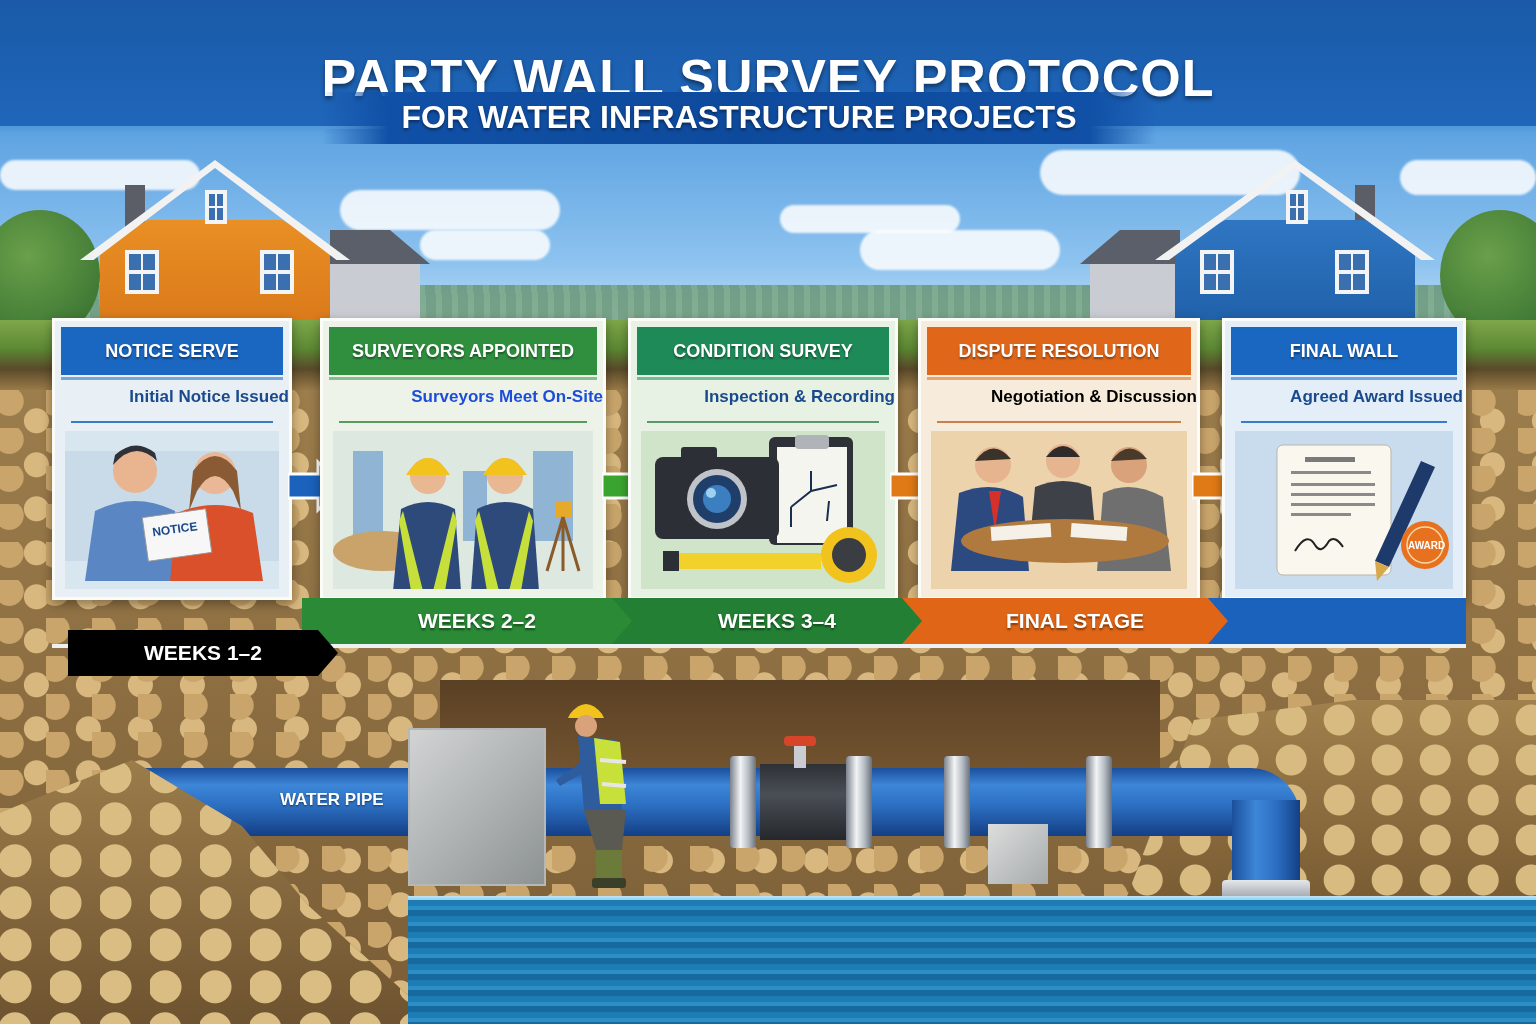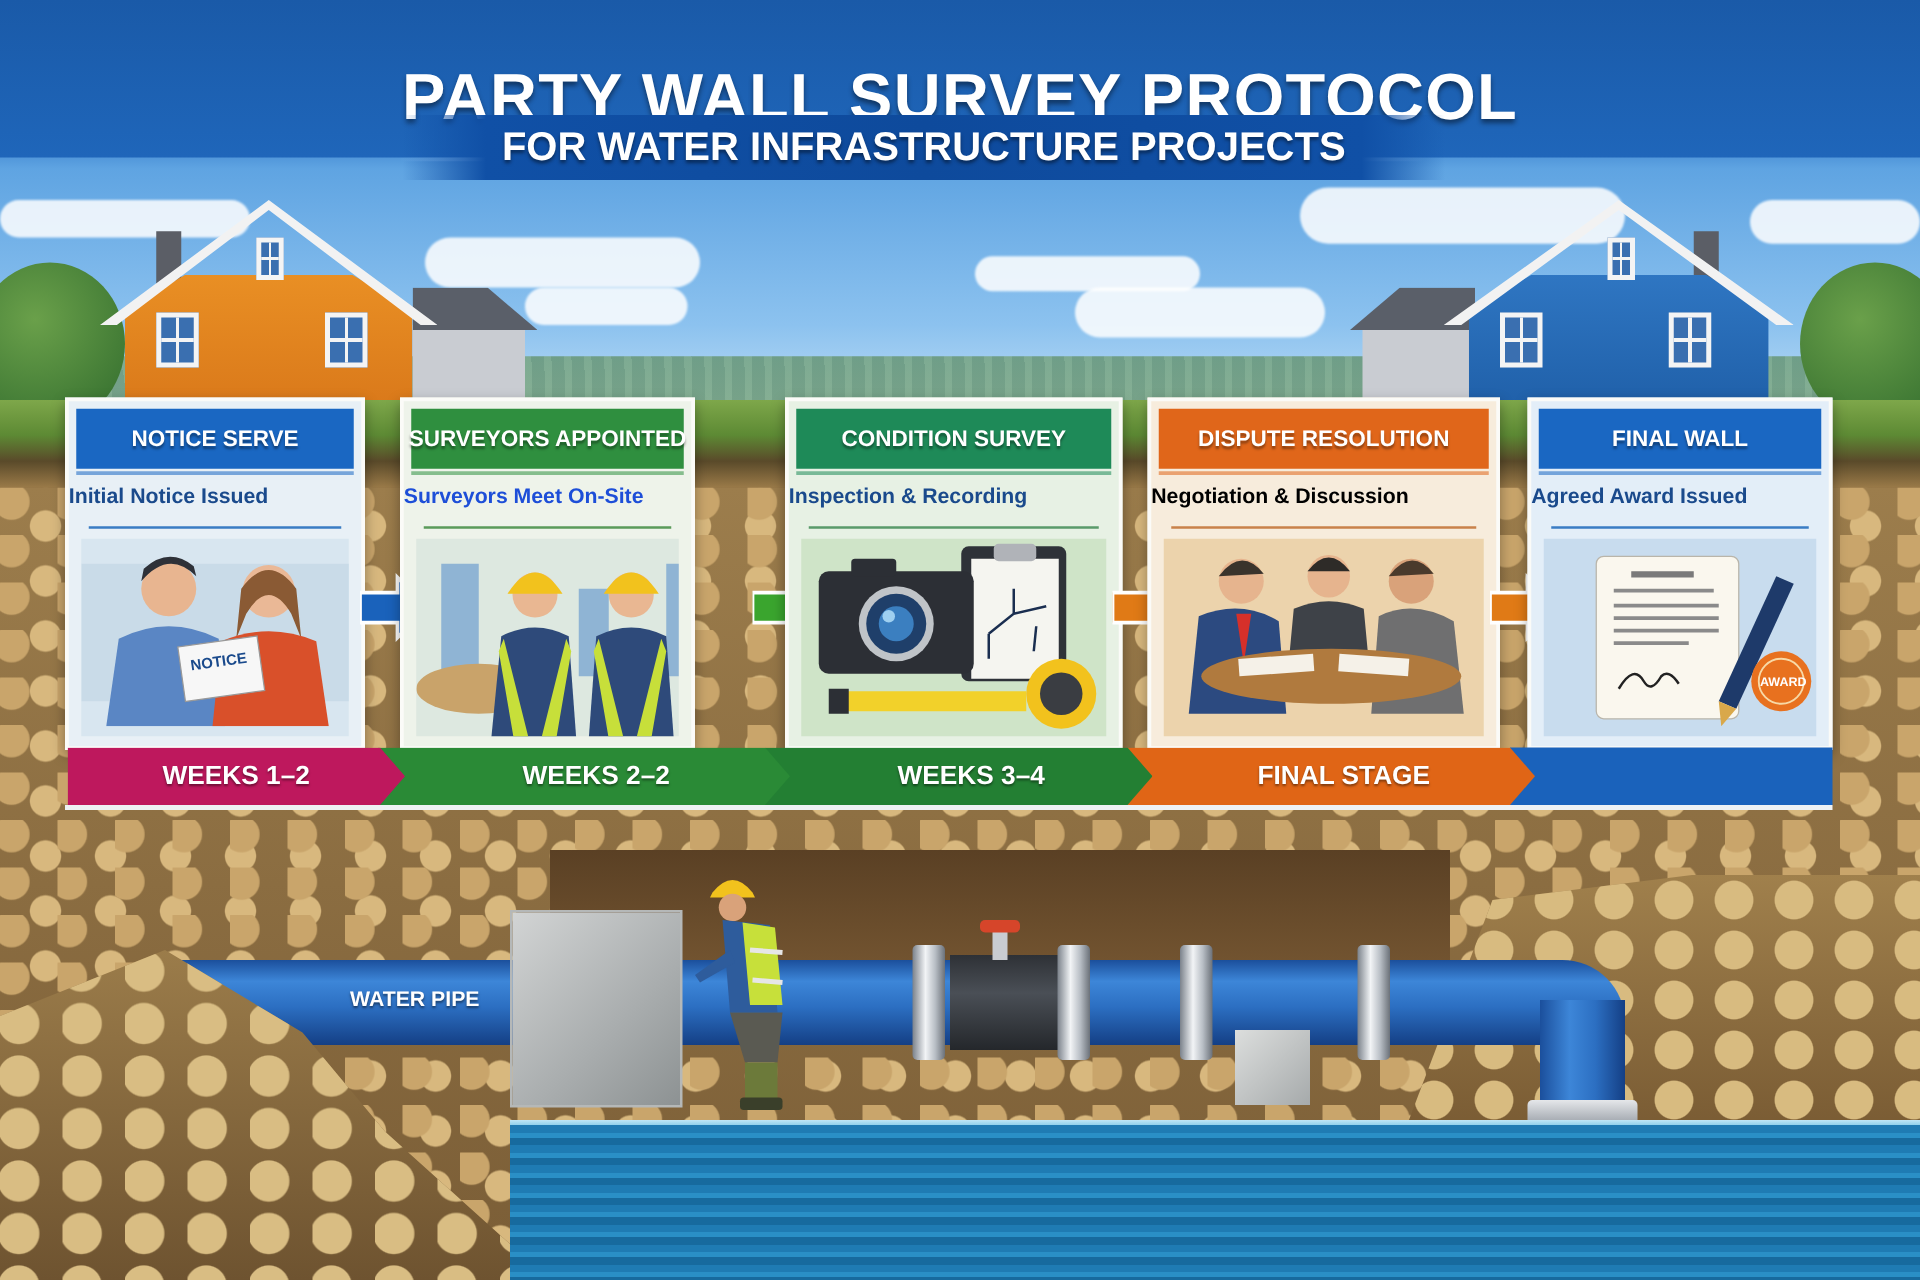--- a/index.html
+++ b/index.html
@@ -47,21 +47,21 @@
 
   
   .timeline-panel { position: absolute; left: 52px; top: 318px; width: 1414px; height: 330px; }
   .card { position: absolute; top: 0; height: 282px; background: #f3f5f2;
     border: 3px solid #fbfbf8; box-shadow: 0 4px 10px rgba(0,0,0,.35); }
   .card-head { position: absolute; left: 6px; top: 6px; right: 6px; height: 48px;
     display: flex; align-items: center; justify-content: center;
     color: #fff; font-family: "Liberation Sans", sans-serif; font-weight: bold; font-size: 18px;
     text-shadow: 0 2px 2px rgba(0,0,0,.4); white-space: nowrap; }
   .card-head-rule { position: absolute; left: 6px; right: 6px; top: 56px; height: 3px; opacity: .55; }
-  .card-sub { position: absolute; left: 0; right: 0; top: 66px; text-align: left;
+  .card-sub { position: absolute; left: 0; right: 0; top: 66px; text-align: right;
     font-family: "Liberation Sans", sans-serif; font-weight: bold; font-size: 17px; }
   .card-sub-rule { position: absolute; left: 16px; right: 16px; top: 100px; height: 2px; }
   .card-art { position: absolute; left: 10px; right: 10px; top: 110px; bottom: 8px; overflow: hidden; }
 
   .arrow { position: absolute; width: 56px; height: 56px; }
 
   .stage-bar { position: absolute; left: 0; top: 280px; width: 1414px; height: 50px; }
   .stage-seg { position: absolute; top: 0; height: 46px; display: flex; align-items: center;
     justify-content: center; color: #fff; font-family: "Liberation Sans", sans-serif; font-weight: bold;
     font-size: 21px; text-shadow: 0 2px 2px rgba(0,0,0,.45); }
@@ -175,21 +175,21 @@
         <rect x="80" y="82" width="64" height="44" fill="#f7f7f7" stroke="#999" transform="rotate(-8 112 104)"></rect>
         <text x="88" y="102" font-family="Liberation Sans, sans-serif" font-weight="bold" font-size="12" fill="#1a4a8c" transform="rotate(-8 112 104)">NOTICE</text>
       </svg>
     </div>
   </div>
 
   <svg class="arrow" style="left:236px;top:140px;" viewBox="0 0 56 56">
     <path d="M0 16 H30 V4 L54 28 L30 52 V40 H0 Z" fill="#1a62bb" stroke="#fff" stroke-width="3"></path>
   </svg>
 
-  <div class="card" style="left:268px;width:236px;background:#eef3ea;">
+  <div class="card" style="left:268px;width:286px;background:#eef3ea;">
     <div class="card-head" style="background:#2f8f3f;">SURVEYORS APPOINTED</div>
     <div class="card-head-rule" style="background:#2f8f3f;"></div>
     <div class="card-sub" style="color:#1d4ed8;">Surveyors Meet On-Site</div>
     <div class="card-sub-rule" style="background:#5a9a5a;"></div>
     <div class="card-art" style="background:#dde8e0;">
       <svg width="266" height="160" viewBox="0 0 266 160">
         <rect x="20" y="20" width="30" height="90" fill="#8fb4d4"></rect>
         <rect x="200" y="20" width="40" height="90" fill="#8fb4d4"></rect>
         <rect x="130" y="40" width="24" height="70" fill="#8fb4d4"></rect>
         <ellipse cx="50" cy="120" rx="50" ry="20" fill="#c9a36a"></ellipse>
@@ -286,21 +286,21 @@
         <path d="M140 130 L186 30 L200 36 L154 136 Z" fill="#1e3a6a"></path>
         <path d="M140 130 L154 136 L142 150 Z" fill="#d9a84a"></path>
         <circle cx="190" cy="114" r="24" fill="#e8711f"></circle>
         <circle cx="190" cy="114" r="18" fill="none" stroke="#f7d9a6" stroke-width="1.5"></circle>
         <text x="173" y="118" font-family="Liberation Sans, sans-serif" font-weight="bold" font-size="10" fill="#fff">AWARD</text>
       </svg>
     </div>
   </div>
 
   <div class="stage-bar">
-    <div class="stage-seg" style="left:2px;width:270px;background:#be185d;clip-path:polygon(0 0,250px 0,270px 50%,250px 100%,0 100%);z-index:5;">WEEKS 1–2</div>
+    <div class="stage-seg" style="left:16px;width:270px;background:#000000;clip-path:polygon(0 0,250px 0,270px 50%,250px 100%,0 100%);z-index:5;margin-top:32px;">WEEKS 1–2</div>
     <div class="stage-seg" style="left:250px;width:330px;background:#2a8a36;clip-path:polygon(0 0,310px 0,330px 50%,310px 100%,0 100%);z-index:4;padding-left:20px;">WEEKS 2–2</div>
     <div class="stage-seg" style="left:560px;width:310px;background:#237f33;clip-path:polygon(0 0,290px 0,310px 50%,290px 100%,0 100%);z-index:3;padding-left:20px;">WEEKS 3–4</div>
     <div class="stage-seg" style="left:850px;width:326px;background:#e06516;clip-path:polygon(0 0,306px 0,326px 50%,306px 100%,0 100%);z-index:2;padding-left:20px;">FINAL STAGE</div>
     <div class="stage-seg" style="left:1156px;width:258px;background:#1a62bb;z-index:1;"></div>
     <div class="stage-base"></div>
   </div>
 </div>
 
 <div class="trench"></div>
 <div class="spoil-right"></div>

